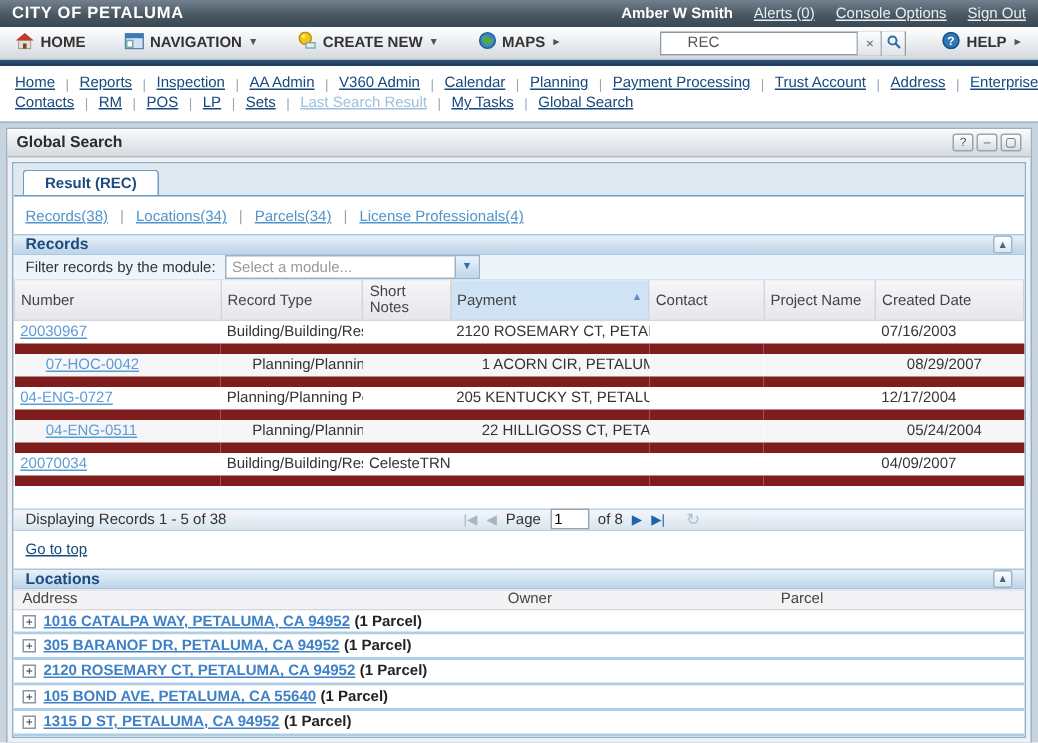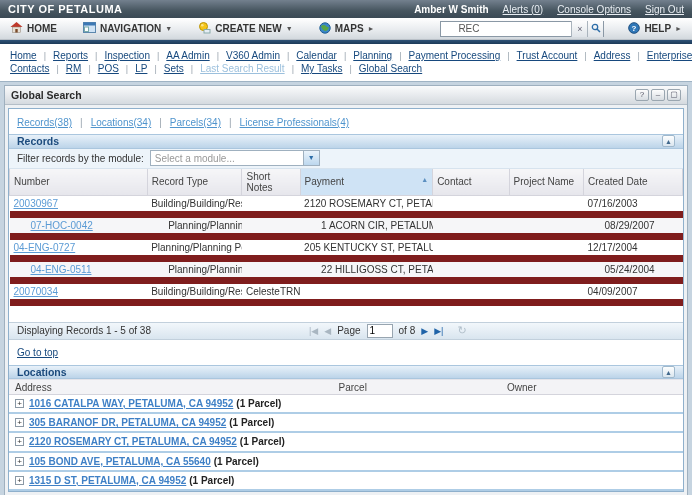--- a/index.html
+++ b/index.html
@@ -226,20 +226,23 @@
     <div class="panel-header">
       <span class="panel-title">Global Search</span>
       <div class="win-btns">
         <span class="win-btn">?</span>
         <span class="win-btn">–</span>
         <span class="win-btn">▢</span>
       </div>
     </div>
 
     <div class="panel-body">
+      <div class="tabstrip">
+        <div class="tab">Result (REC)</div>
+      </div>
 
       <div class="summary">
         <a>Records(38)</a>
           <span class="sep">|</span>
         <a>Locations(34)</a>
           <span class="sep">|</span>
         <a>Parcels(34)</a>
           <span class="sep">|</span>
         <a>License Professionals(4)</a>
       </div>
@@ -345,22 +348,22 @@
         <a>Go to top</a>
       </div>
 
       <div class="section-header">
         <span class="section-title">Locations</span>
         <span class="collapse-btn">▲</span>
       </div>
 
       <div class="loc-header-row">
         <span class="lh lh-address">Address</span>
+        <span class="lh lh-owner">Owner</span>
         <span class="lh lh-parcel">Parcel</span>
-        <span class="lh lh-owner">Owner</span>
       </div>
 
       <div class="loc-row">
         <span class="expand-box">+</span>
         <a>1016 CATALPA WAY, PETALUMA, CA 94952</a>
         <span class="loc-suffix">(1 Parcel)</span>
       </div>
       <div class="loc-row">
         <span class="expand-box">+</span>
         <a>305 BARANOF DR, PETALUMA, CA 94952</a>

